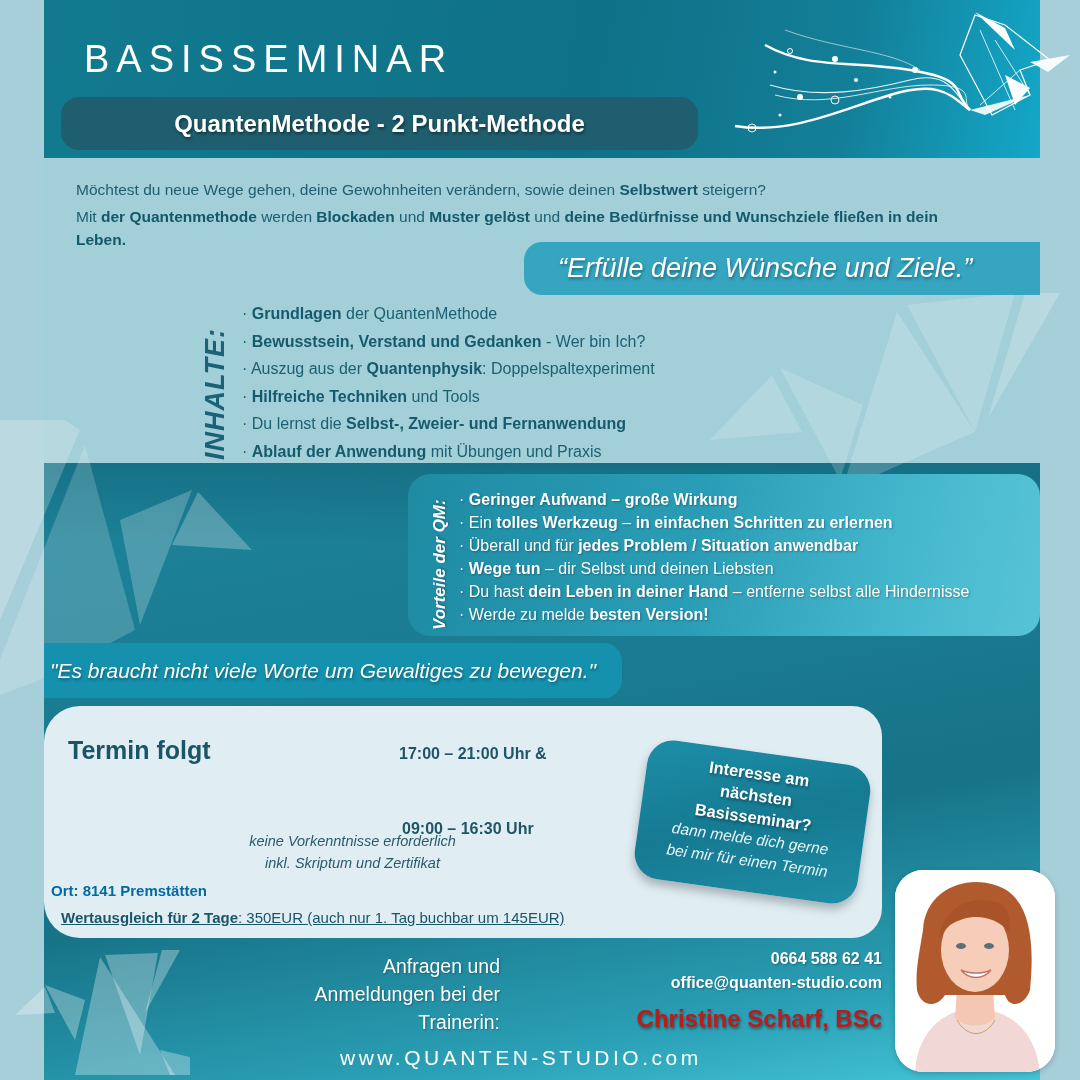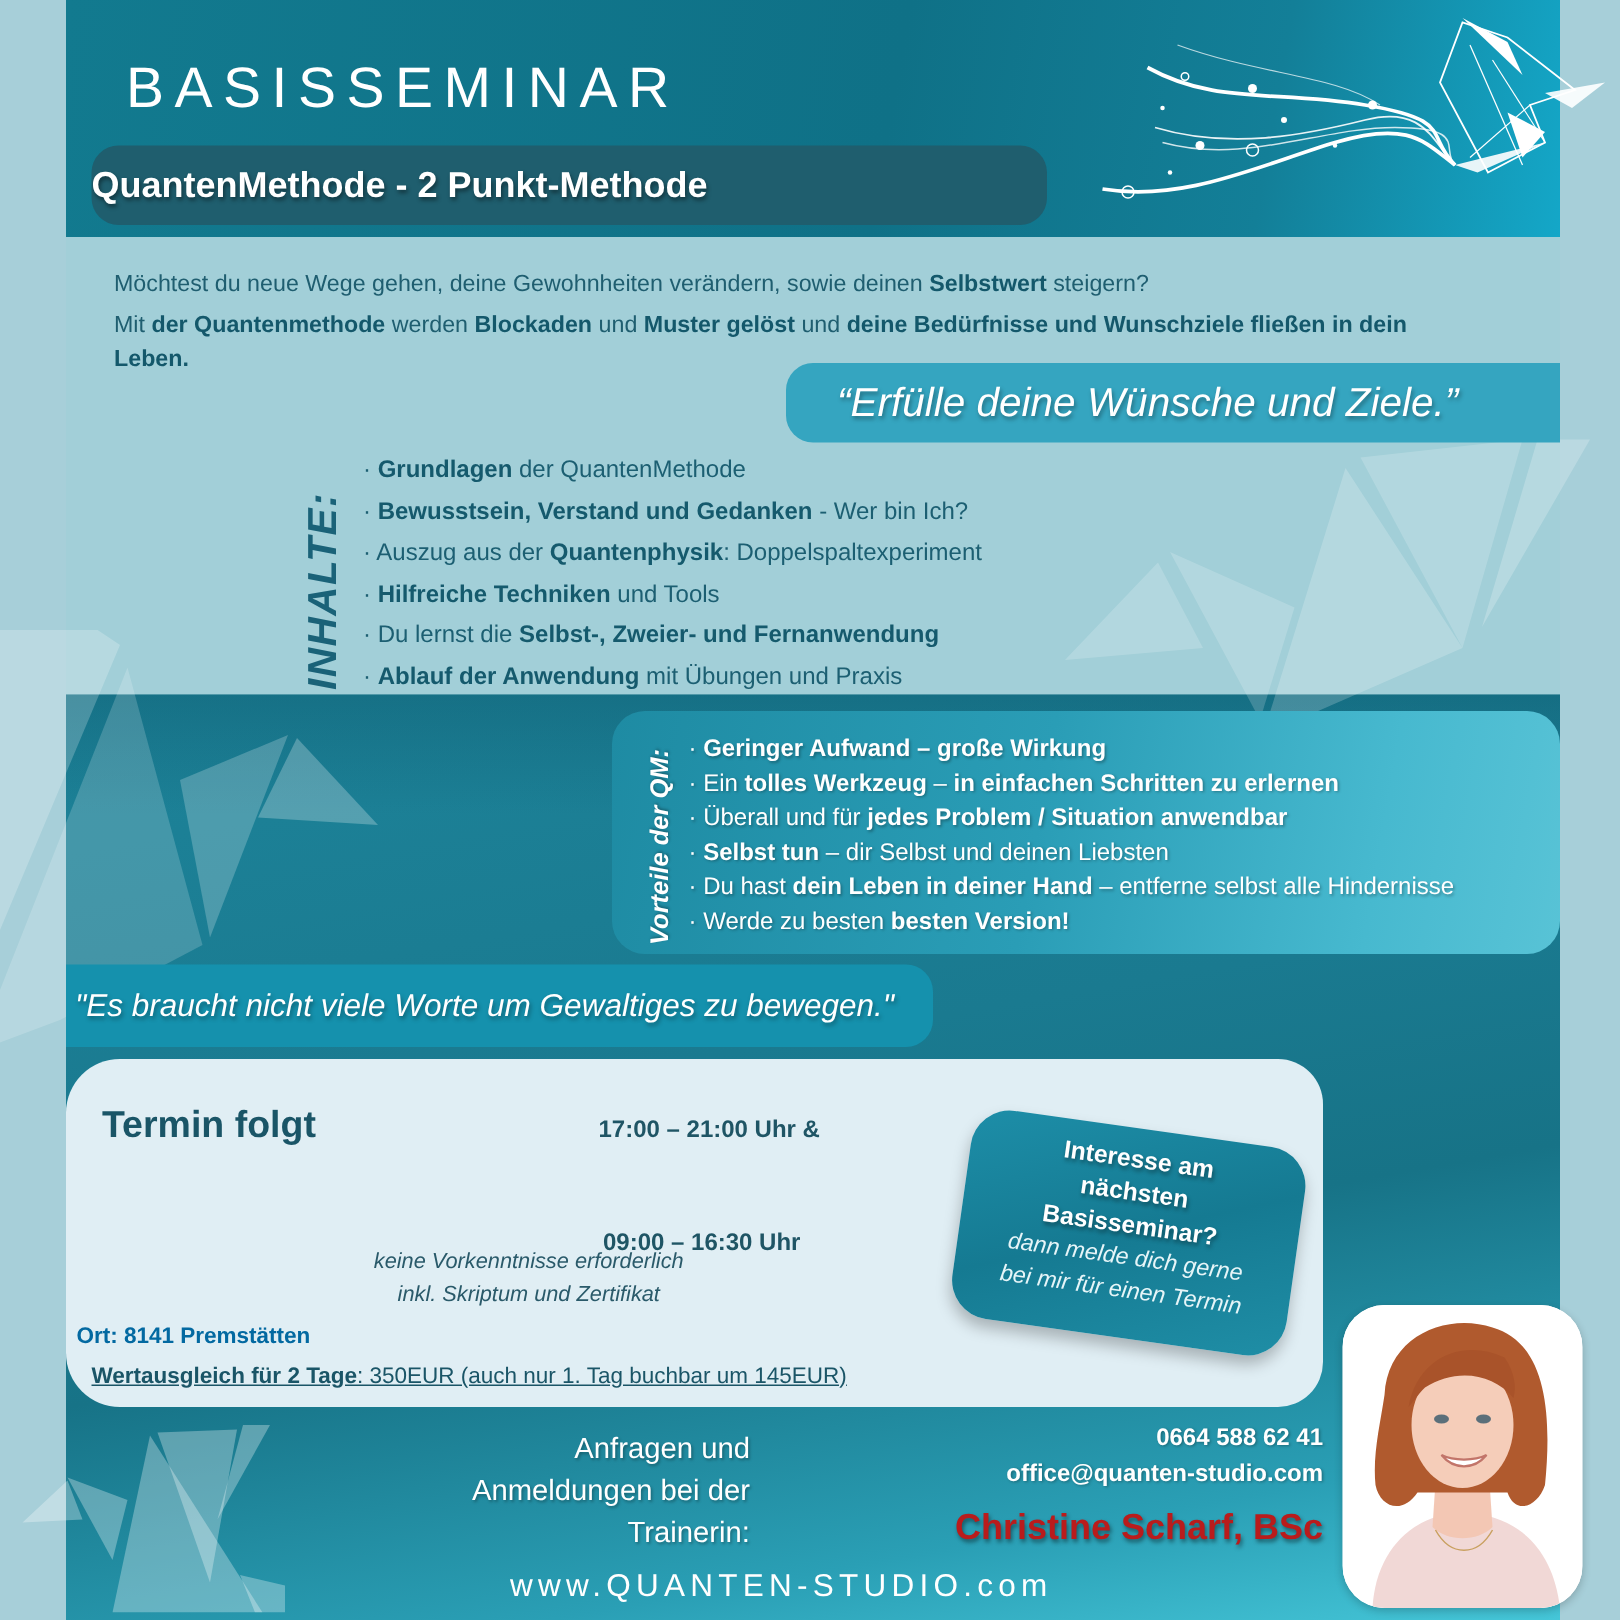--- a/index.html
+++ b/index.html
@@ -33,21 +33,21 @@
   .deco { position: absolute; pointer-events: none; }
 
   
   .title {
     position: absolute; left: 84px; top: 38px;
     font-size: 38px; letter-spacing: 7px; color: #ffffff; font-weight: normal;
   }
   .subtitle-pill {
     position: absolute; left: 61px; top: 97px; width: 637px; height: 53px;
     background: #1f5e6e; border-radius: 18px;
-    display: flex; align-items: center; 
+    display: flex; align-items: center; justify-content: center;
   }
   .subtitle-pill span {
     color: #ffffff; font-weight: bold; font-size: 24px;
     text-shadow: 1px 2px 3px rgba(0,0,0,0.45);
   }
 
   
   .intro {
     position: absolute; left: 76px; top: 176px; width: 900px;
     color: #1f5e70; font-size: 15.5px; line-height: 27px;
@@ -275,23 +275,23 @@
     <li><span>· Du lernst die </span><b>Selbst-, Zweier- und Fernanwendung</b><span></span></li>
     <li><span>· </span><b>Ablauf der Anwendung</b><span> mit Übungen und Praxis</span></li>
   </ul>
 
   <div class="vorteile-box"></div>
   <div class="vorteile-label">Vorteile der QM:</div>
   <ul class="vorteile-list">
     <li><span>· </span><b>Geringer Aufwand – große Wirkung</b><span></span><b></b></li>
     <li><span>· Ein </span><b>tolles Werkzeug</b><span> – </span><b>in einfachen Schritten zu erlernen</b></li>
     <li><span>· Überall und für </span><b>jedes Problem / Situation anwendbar</b><span></span><b></b></li>
-    <li><span>· </span><b>Selbst tun</b><span> – dir Selbst und deinen Liebsten</span><b></b></li>
+    <li><span>· </span><b>Wege tun</b><span> – dir Selbst und deinen Liebsten</span><b></b></li>
     <li><span>· Du hast </span><b>dein Leben in deiner Hand</b><span> – entferne selbst alle Hindernisse</span><b></b></li>
-    <li><span>· Werde zu besten </span><b>besten Version!</b><span></span><b></b></li>
+    <li><span>· Werde zu melde </span><b>besten Version!</b><span></span><b></b></li>
   </ul>
 
   <div class="quote2">
     <span>"Es braucht nicht viele Worte um Gewaltiges zu bewegen."</span>
   </div>
 
   <div class="termin-card"></div>
   <div class="termin-title">Termin folgt</div>
   <div class="time1">17:00 – 21:00 Uhr &amp;</div>
   <div class="time2">09:00 – 16:30 Uhr</div>

